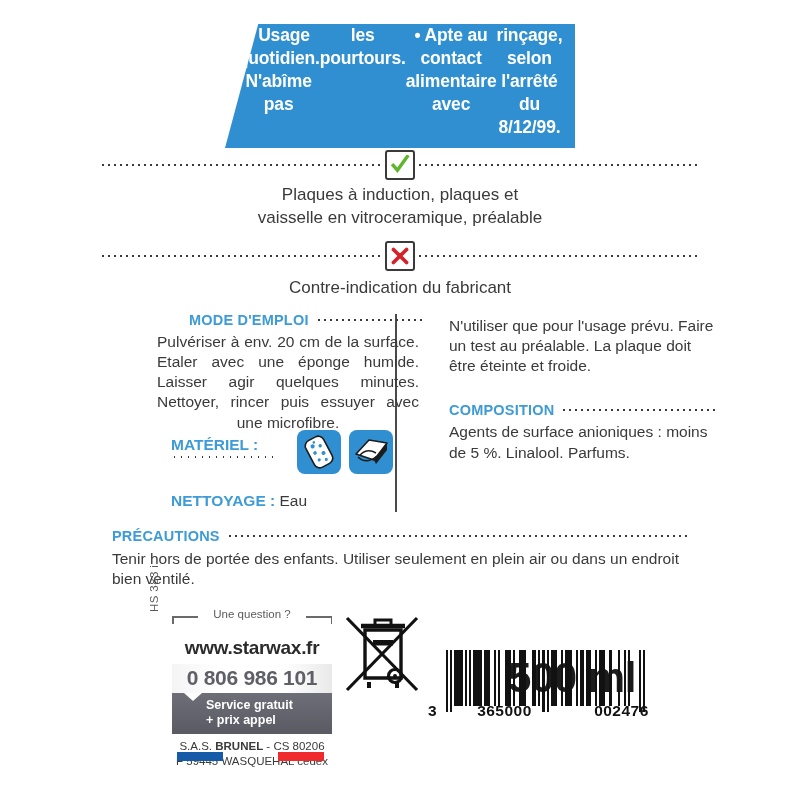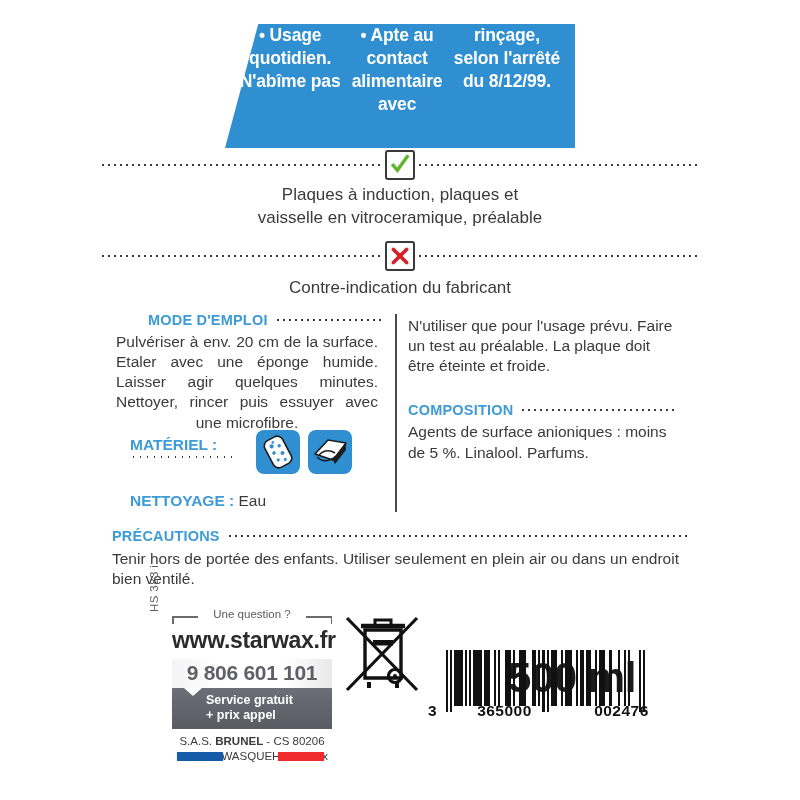--- a/index.html
+++ b/index.html
@@ -44,21 +44,21 @@
   .cap{
     position:absolute;left:100px;width:600px;text-align:center;
     font-size:17px;line-height:1.35;color:#3a3a3a;
   }
 
   
   .cols{position:absolute;left:112px;top:312px;width:578px;height:210px;}
   .col-div{
     position:absolute;left:283px;top:2px;width:2px;height:198px;background:#4a4a4a;
   }
-  .col{position:absolute;top:0;width:270px;}
+  .col{position:absolute;top:0;width:270px;margin-left:41px;}
   .col.left{left:0;}
   .col.right{left:296px;}
 
   .head{
     display:flex;align-items:center;gap:7px;
     color:#3d9bd6;font-weight:bold;font-size:14.5px;letter-spacing:0.2px;
     white-space:nowrap;
   }
   .head .dotline{height:2px;}
   .head-pad{padding-left:36px;}
@@ -107,22 +107,22 @@
   .q-top .qline.l{left:0;width:26px;}
   .q-top .qline.r{right:0;width:26px;}
   .q-top .qtick{position:absolute;top:8px;width:1.5px;height:8px;background:#6a6a6a;}
   .q-top .qtick.l{left:0;}
   .q-top .qtick.r{right:0;}
   .q-top .qtxt{
     position:absolute;left:0;right:0;top:0;text-align:center;
     font-size:11.5px;color:#5c5c5c;
   }
   .site{
-    text-align:center;font-size:23px;font-weight:bold;color:#2b2b2b;
-    margin-top:3px;letter-spacing:-0.3px;
+    text-align:center;font-size:19px;font-weight:bold;color:#2b2b2b;
+    margin-top:13px;letter-spacing:-0.3px;
   }
 
   .phone-box{margin-top:5px;width:160px;}
   .phone-num{
     background:linear-gradient(to right,#f4f4f4,#ffffff 30%,#ffffff 70%,#e9e9e9);
     color:#5f5f66;font-size:21px;font-weight:bold;
     text-align:center;padding:2px 0 3px;letter-spacing:-0.3px;
   }
   .phone-sub{
     position:relative;
@@ -172,20 +172,21 @@
 </style>
 </head>
 <body>
 
 <div class="label">
 
   <div class="banner-wrap">
     <div class="banner-shape"></div>
     <div class="banner-text">
       <span class="ln">• Usage quotidien. N'abîme pas</span>
+      <span class="ln">les pourtours.</span>
       <span class="ln">• Apte au contact alimentaire avec</span>
       <span class="ln">rinçage, selon l'arrêté du 8/12/99.</span>
     </div>
   </div>
 
   <div class="rule-row" style="top:152px;">
     <div class="dotline"></div>
     <div class="icon-box">
       <svg width="20" height="20" viewBox="0 0 20 20" aria-hidden="true">
         <path d="M3.2 10.4 L7.4 15.2 L17.2 1.6" fill="none" stroke="#5fb52b" stroke-width="3.4" stroke-linecap="square" stroke-linejoin="miter"></path>
@@ -281,21 +282,21 @@
     <div class="q-top">
       <div class="qline l"></div>
       <div class="qtick l"></div>
       <div class="qline r"></div>
       <div class="qtick r"></div>
       <div class="qtxt">Une question ?</div>
     </div>
     <div class="site">www.starwax.fr</div>
 
     <div class="phone-box">
-      <div class="phone-num">9 806 601 101</div>
+      <div class="phone-num">0 806 986 101</div>
       <div class="phone-sub">
         <span>Service gratuit</span><br>
         <span>+ prix appel</span>
       </div>
     </div>
 
     <div class="addr">
       <span>S.A.S. </span><b>BRUNEL</b><span> - CS 80206</span><br>
       <span>F 59445 WASQUEHAL cedex</span>
     </div>

